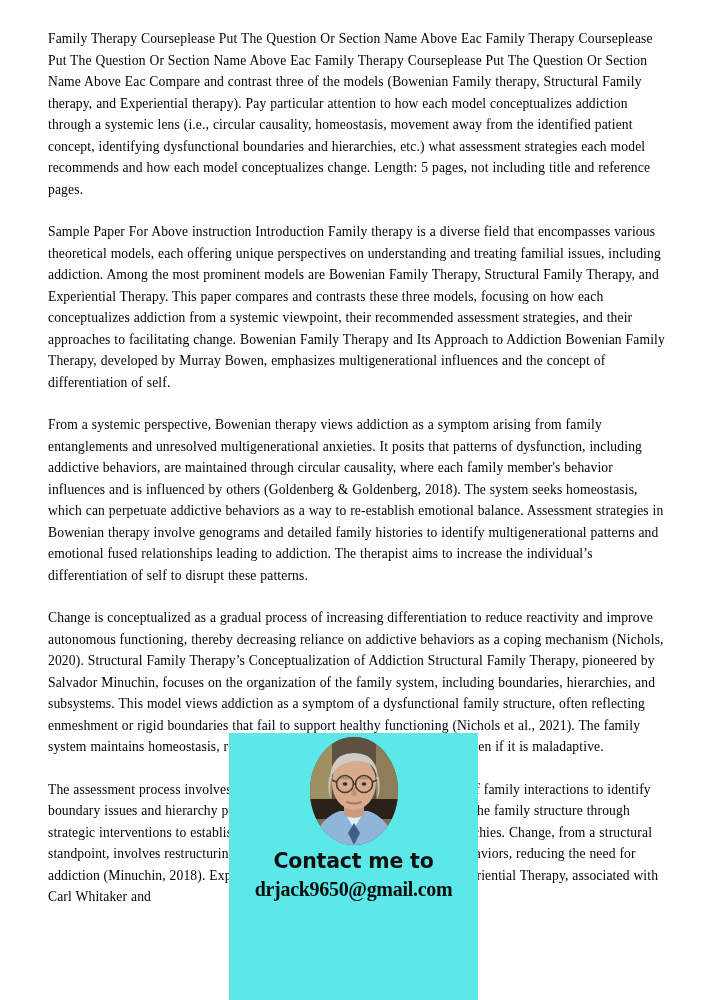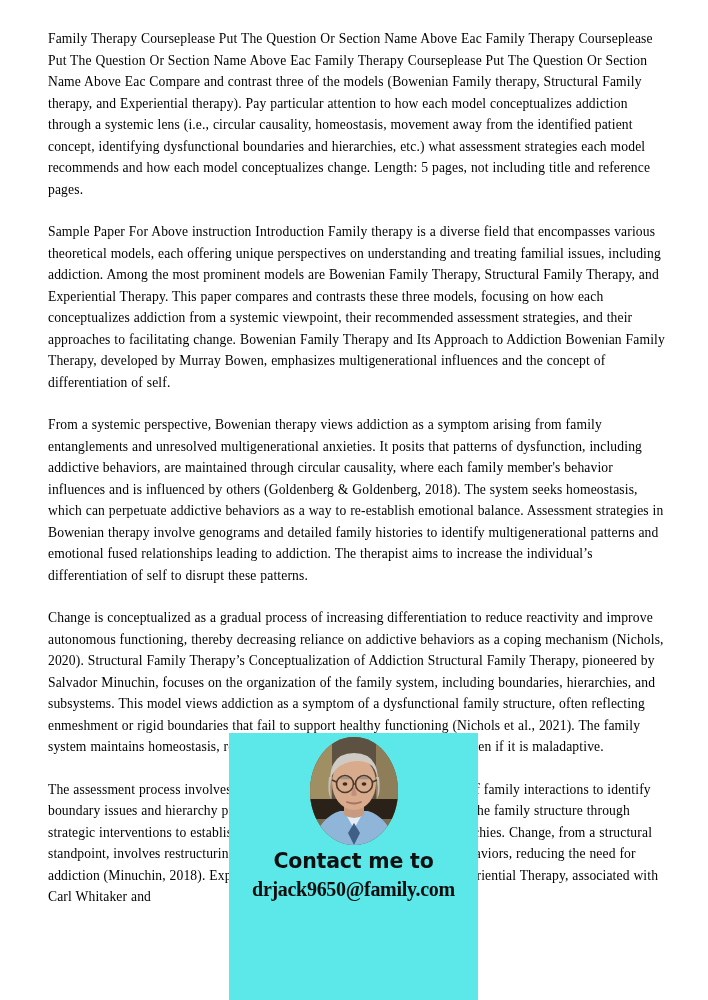--- a/index.html
+++ b/index.html
@@ -130,18 +130,18 @@
         <ellipse cx="54" cy="47" rx="2.4" ry="1.8" fill="#3a2c22"></ellipse>
 
         <path d="M44 48 L41 58 Q44 60 47 58 Z" fill="#c2907a"></path>
 
         <path d="M37 65 Q44 68 51 65" fill="none" stroke="#a8705f" stroke-width="1.8" stroke-linecap="round"></path>
       </svg>
     </div>
 
     <div class="contact-lines">
       <div class="contact-line">Contact me to</div>
-      <div class="contact-email">drjack9650@family.com</div>
+      <div class="contact-email">drjack9650@gmail.com</div>
     </div>
 
   </div>
 
 </div>
 
 </body></html>

